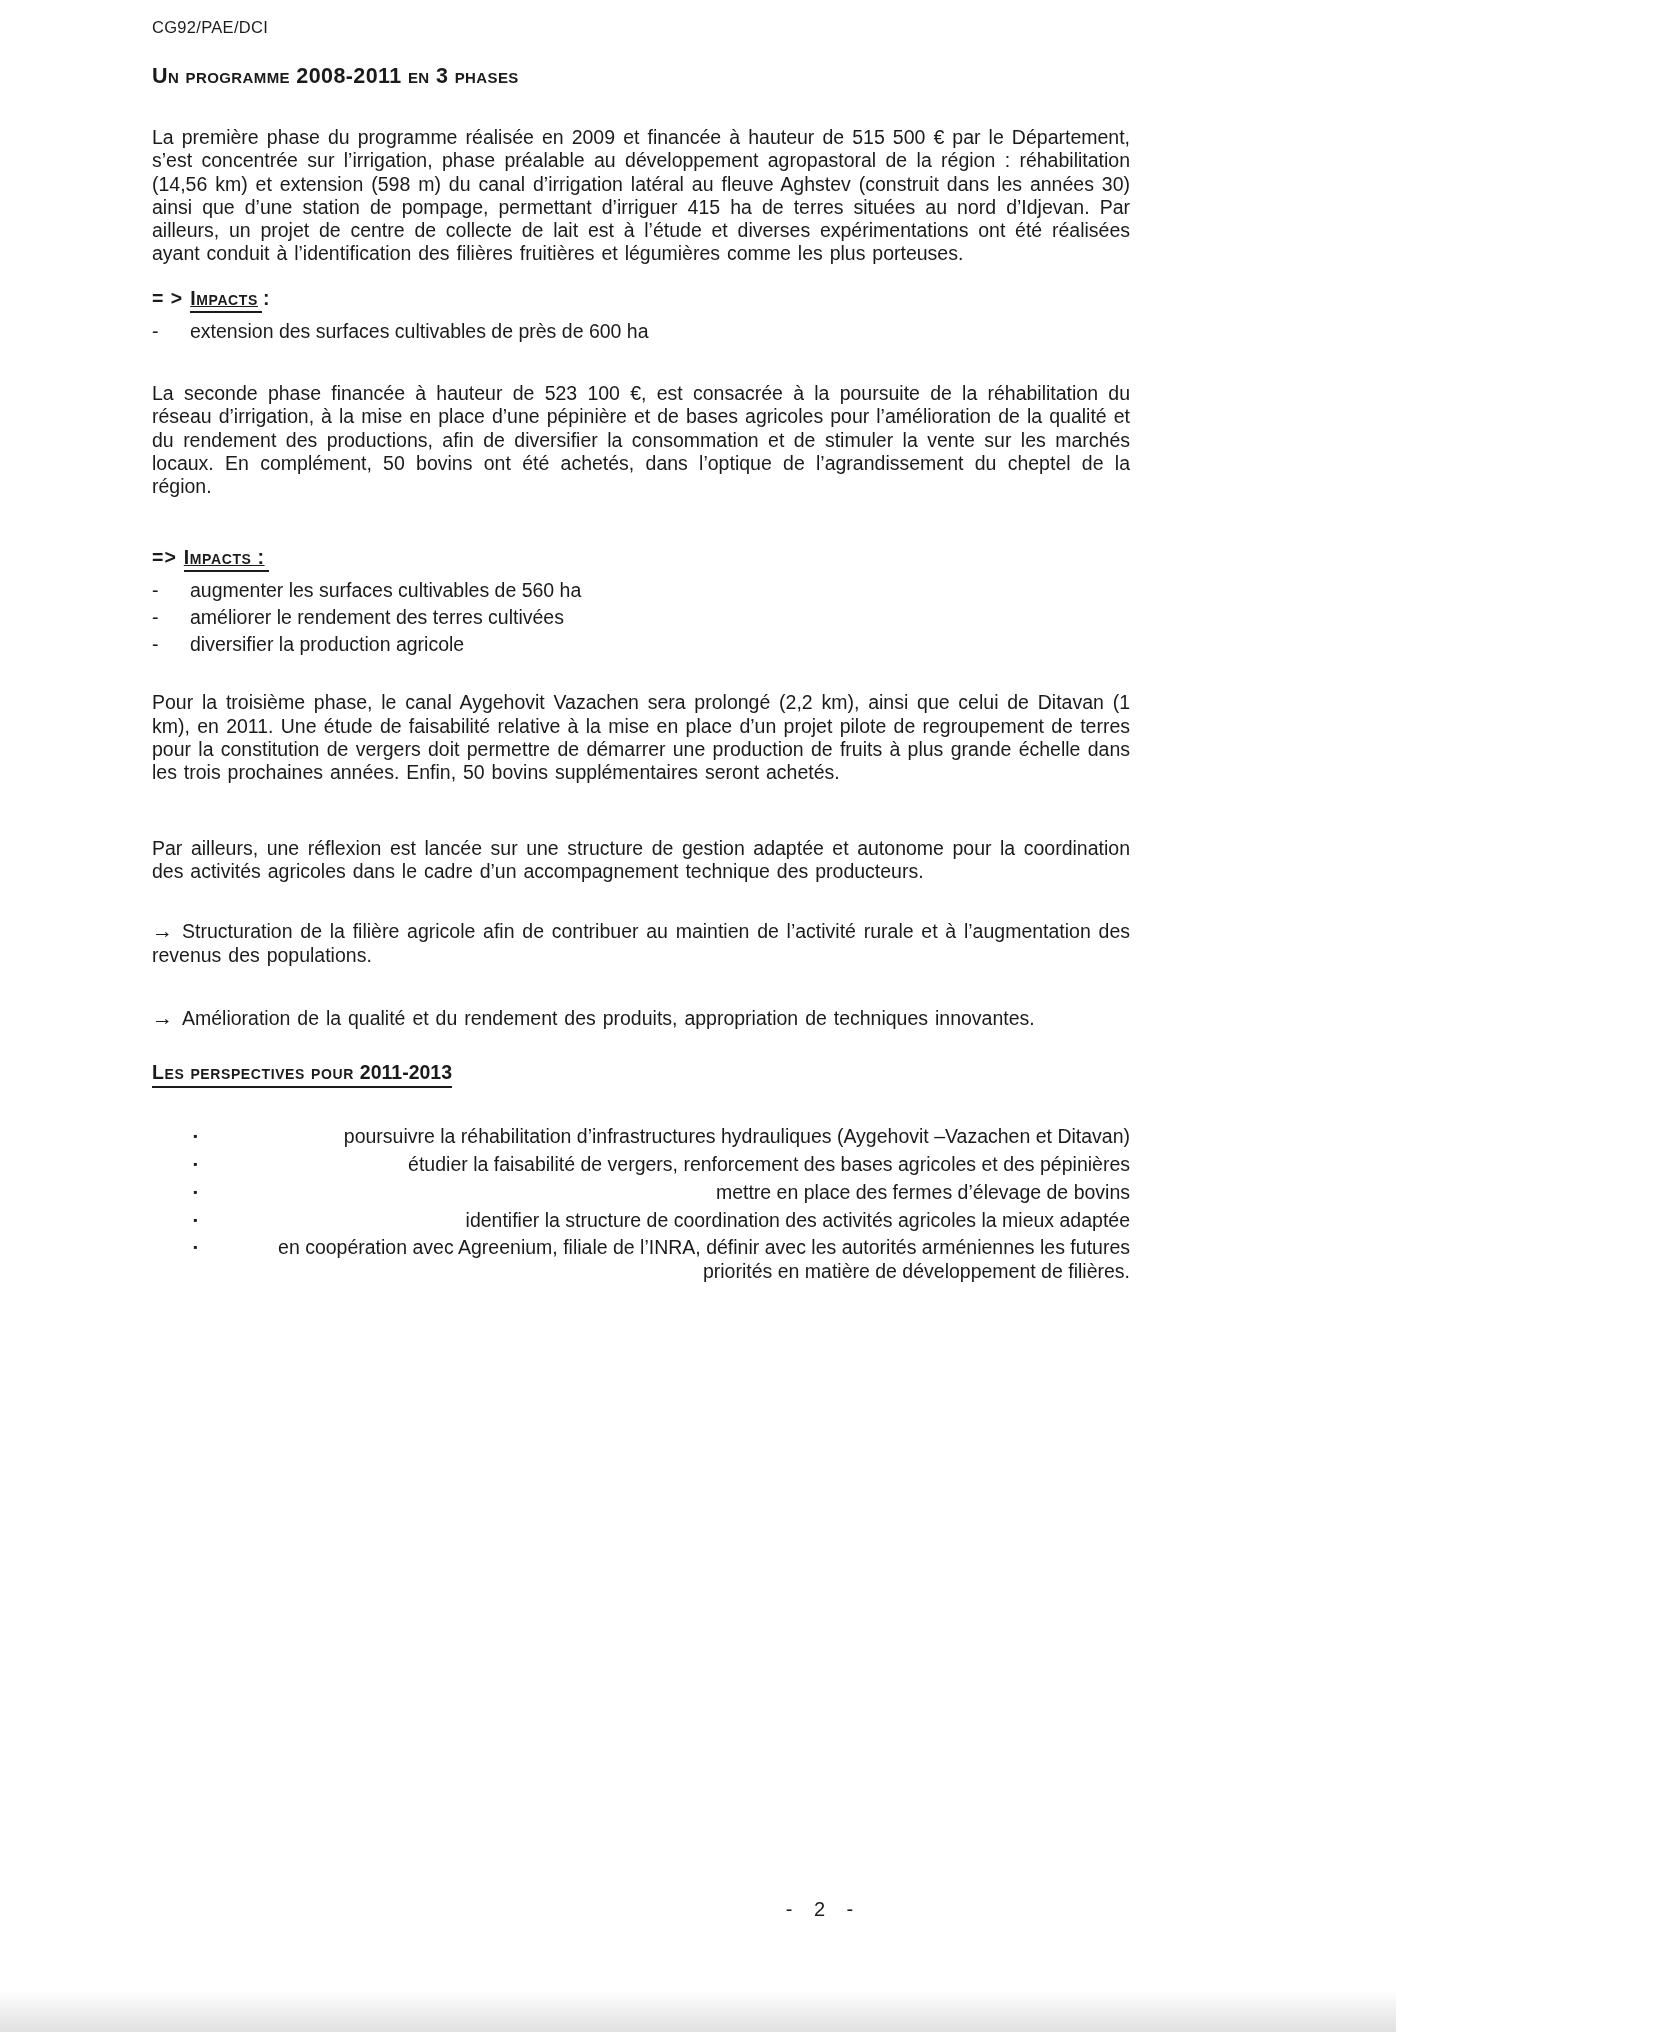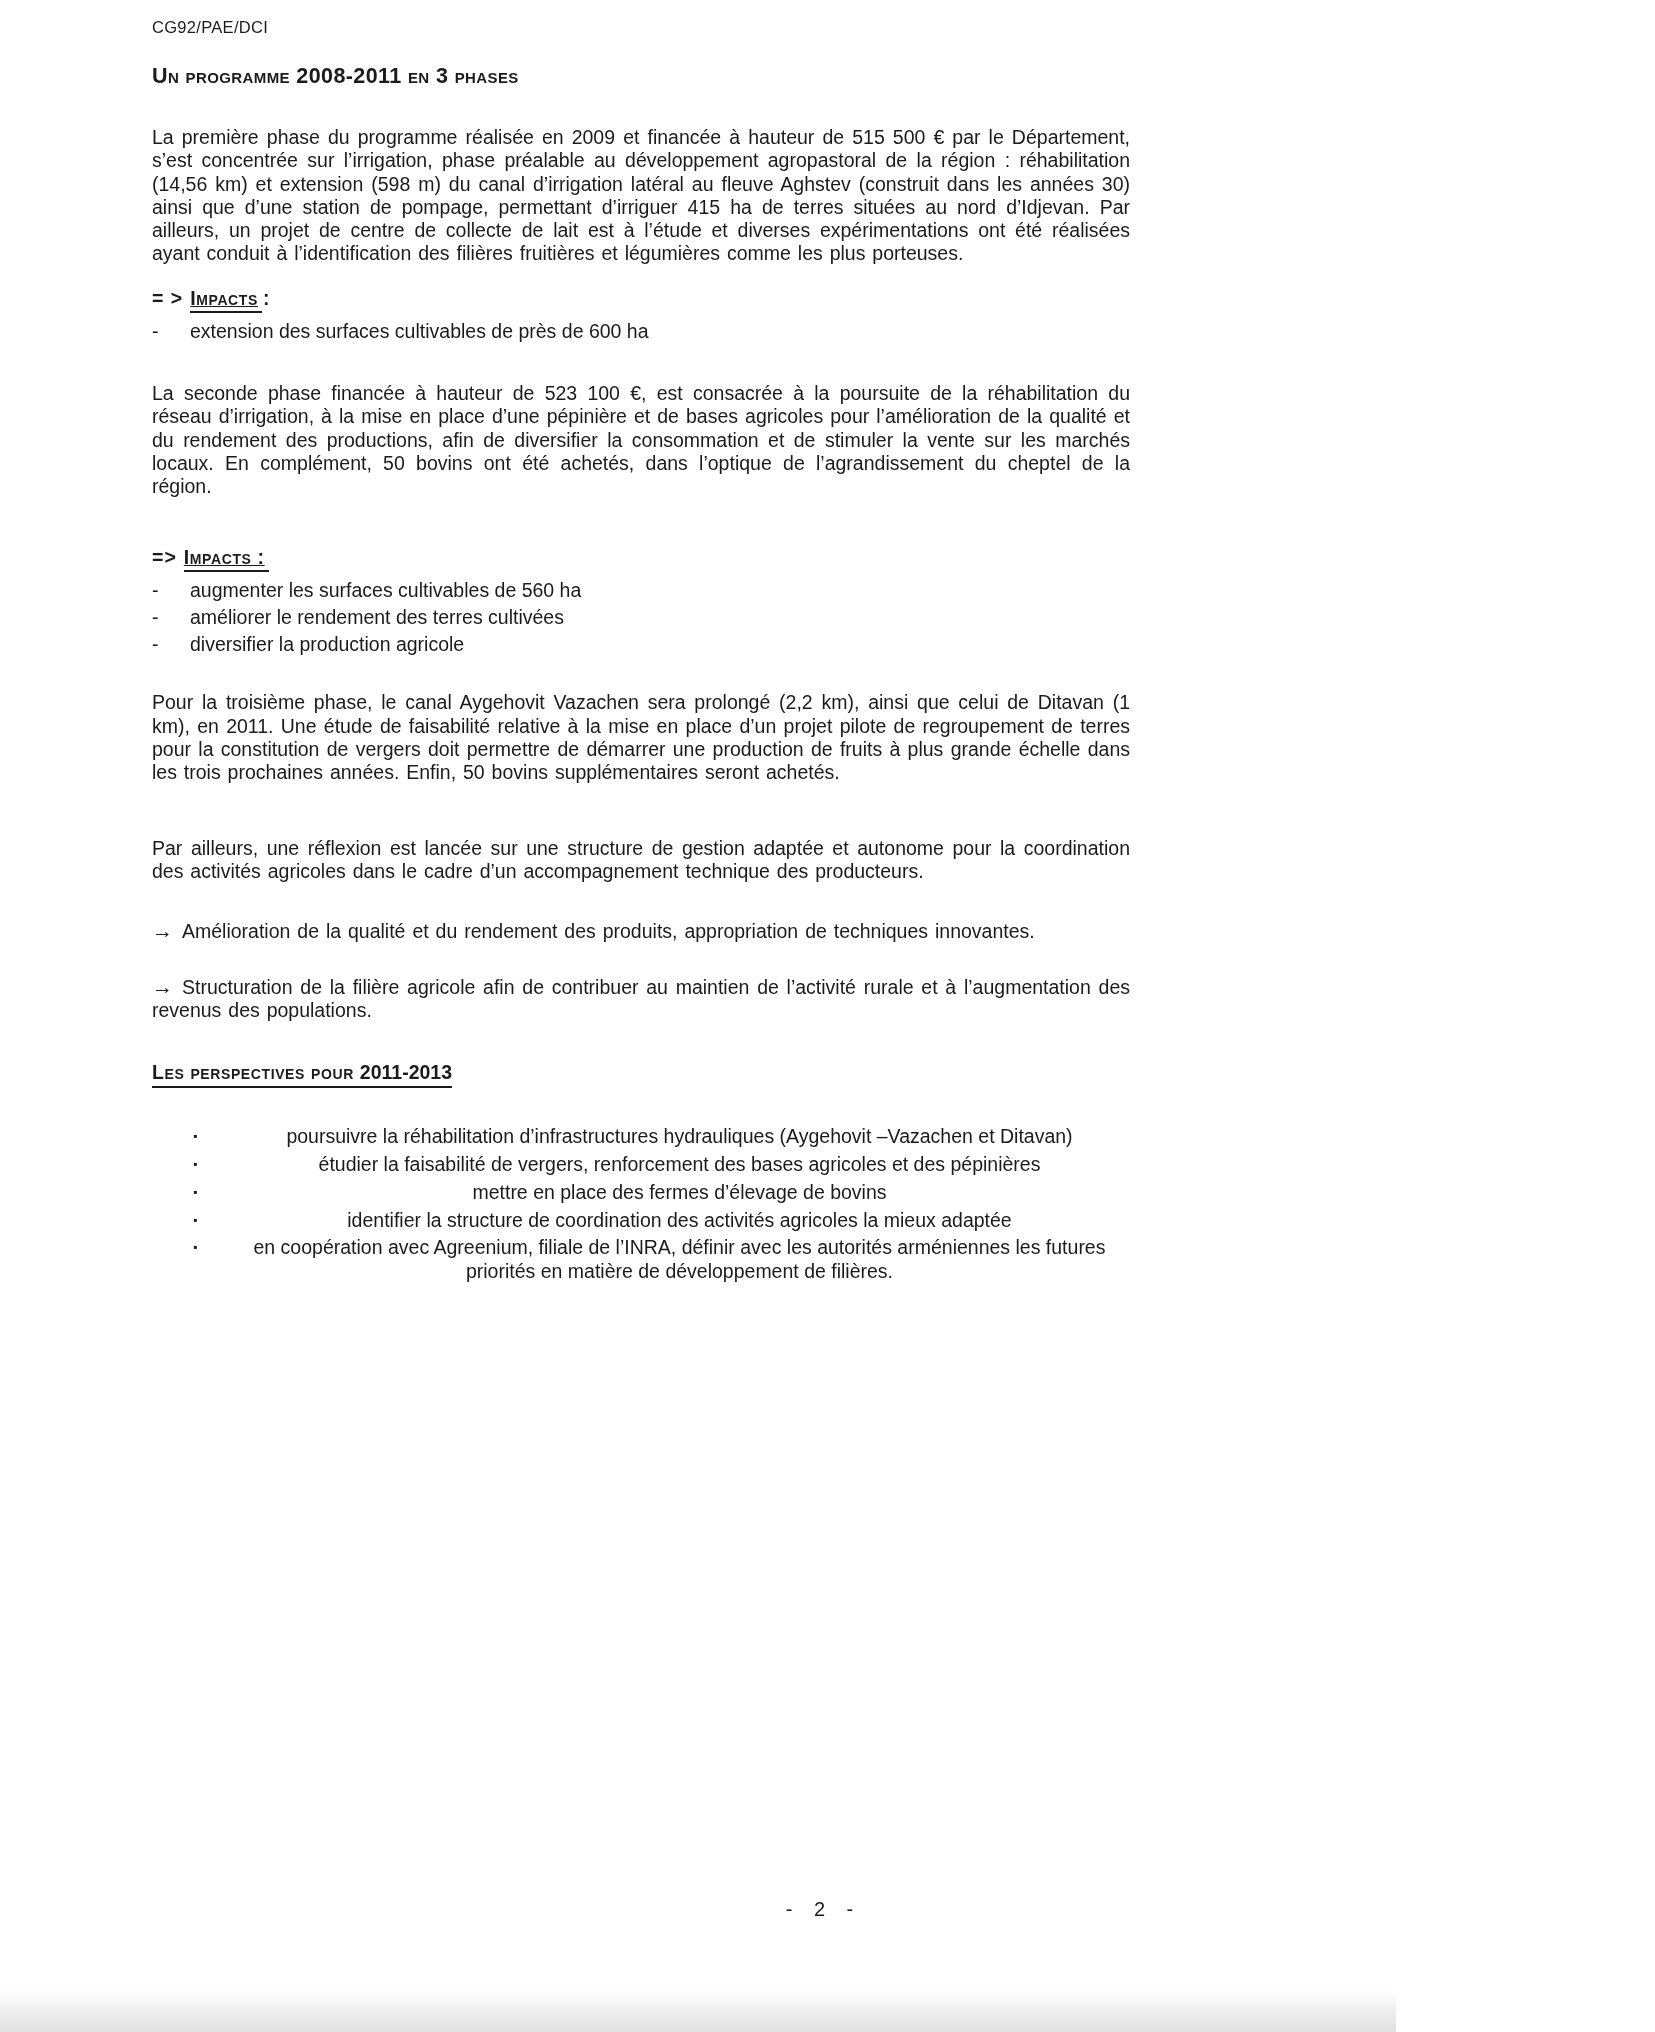--- a/index.html
+++ b/index.html
@@ -110,21 +110,21 @@
     font-size: 19.5px;
     line-height: 23.3px;
     margin-bottom: 4.5px;
   }
   .sq-col {
     flex: none;
     width: 36px;
     font-size: 12px;
     line-height: 23.3px;
   }
-  .persp-text { flex: 1; text-align: center; }
+  .persp-text { flex: 1; text-align: right; }
   .page-number {
     position: absolute;
     top: 1898px;
     left: 0;
     width: 1640px;
     text-align: center;
     font-size: 20px;
     word-spacing: 14px;
     letter-spacing: 1px;
   }
@@ -175,23 +175,23 @@
       <div class="dash-row">
         <span class="dash-col">-</span>
         <span class="dash-text">diversifier la production agricole</span>
       </div>
     </div>
 
     <p class="para mb-para3">Pour la troisième phase, le canal Aygehovit Vazachen sera prolongé (2,2 km), ainsi que celui de Ditavan (1 km), en 2011. Une étude de faisabilité relative à la mise en place d’un projet pilote de regroupement de terres pour la constitution de vergers doit permettre de démarrer une production de fruits à plus grande échelle dans les trois prochaines années. Enfin, 50 bovins supplémentaires seront achetés.</p>
 
     <p class="para mb-para4">Par ailleurs, une réflexion est lancée sur une structure de gestion adaptée et autonome pour la coordination des activités agricoles dans le cadre d’un accompagnement technique des producteurs.</p>
 
+    <p class="arrow-para mb-arrow2"><span class="arrow-glyph">→</span><span>Structuration de la filière agricole afin de contribuer au maintien de l’activité rurale et à l’augmentation des revenus des populations.</span></p>
+
     <p class="arrow-para mb-arrow1"><span class="arrow-glyph">→</span><span>Amélioration de la qualité et du rendement des produits, appropriation de techniques innovantes.</span></p>
-
-    <p class="arrow-para mb-arrow2"><span class="arrow-glyph">→</span><span>Structuration de la filière agricole afin de contribuer au maintien de l’activité rurale et à l’augmentation des revenus des populations.</span></p>
 
     <div class="persp-head-wrap">
       <h2 class="persp-head"><span class="sc">Les perspectives pour</span><span>2011-2013</span></h2>
     </div>
 
     <div class="persp-list">
       <div class="persp-row">
         <span class="sq-col">▪</span>
         <span class="persp-text">poursuivre la réhabilitation d’infrastructures hydrauliques (Aygehovit –Vazachen et Ditavan)</span>
       </div>

